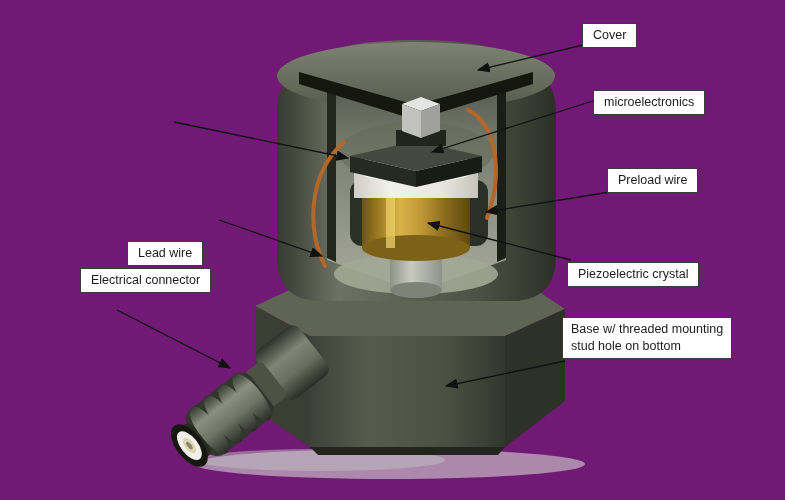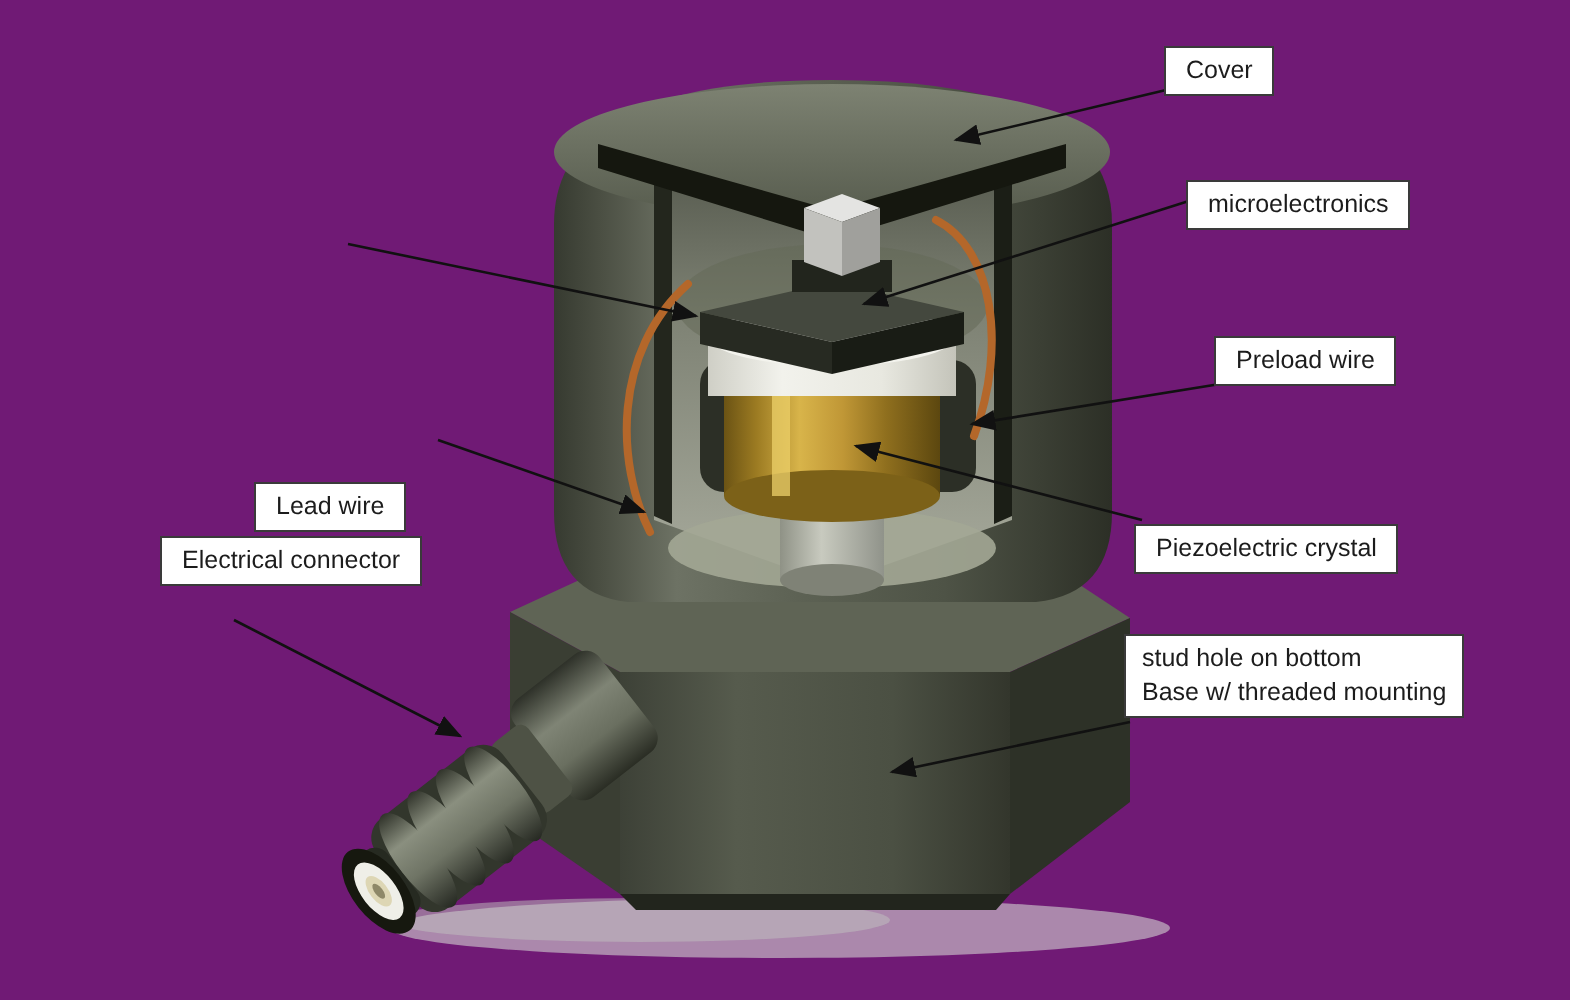--- a/index.html
+++ b/index.html
@@ -177,17 +177,17 @@
 
   <div class="label-box" style="left:567px;top:252px;margin-top:10px;">
     <span>Piezoelectric crystal</span>
   </div>
 
   <div class="label-box" style="left:34px;top:268px;margin-left:46px;">
     <span>Electrical connector</span>
   </div>
 
   <div class="label-box multiline" style="left:562px;top:317px;">
+    <div>Base w/ threaded mounting</div>
     <div>stud hole on bottom</div>
-    <div>Base w/ threaded mounting</div>
   </div>
 
 </div>
 
 </body></html>

